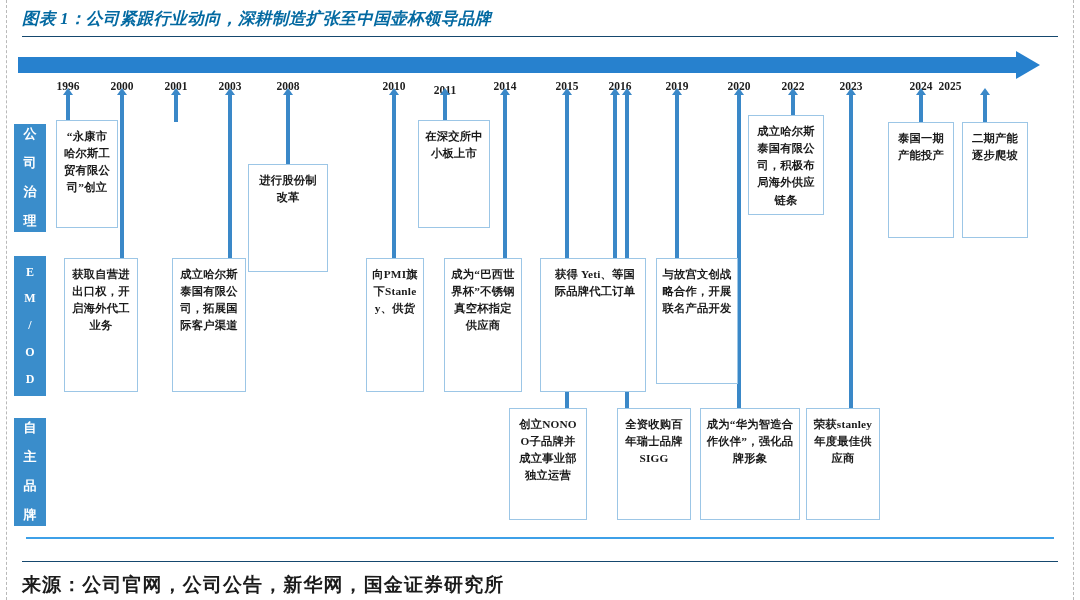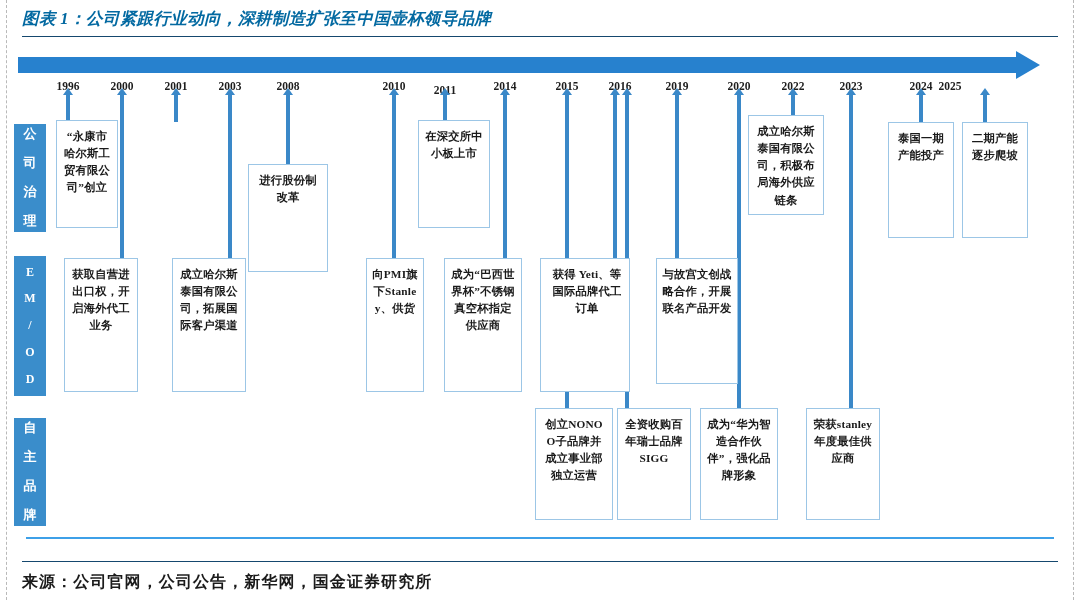--- a/index.html
+++ b/index.html
@@ -33,21 +33,21 @@
   .rule-bottom-blue{
     position:absolute;left:26px;right:26px;top:537px;height:0;
     border-top:2.4px solid #3da0e8;
   }
   .rule-bottom-dark{
     position:absolute;left:22px;right:22px;top:561px;height:0;
     border-top:1.6px solid #15486e;
   }
   .source{
     position:absolute;left:22px;top:572px;
-    font-size:16px;font-weight:bold;color:#1b1b1b;letter-spacing:1.1px;
+    font-size:19px;font-weight:bold;color:#1b1b1b;letter-spacing:1.1px;
     white-space:nowrap;
   }
 
   
   .axis{
     position:absolute;left:18px;top:57px;height:16px;width:1022px;
   }
   .axis-bar{
     position:absolute;left:0;top:0;height:16px;
     width:1000px;background:#2781ce;
@@ -234,34 +234,34 @@
   </div>
   <div class="box" style="left:172px;top:258px;width:74px;height:134px;">
     <p>成立哈尔斯泰国有限公司，拓展国际客户渠道</p>
   </div>
   <div class="box" style="left:366px;top:258px;width:58px;height:134px;">
     <p>向PMI旗下Stanley、供货</p>
   </div>
   <div class="box" style="left:444px;top:258px;width:78px;height:134px;">
     <p>成为“巴西世界杯”不锈钢真空杯指定供应商</p>
   </div>
-  <div class="box" style="left:540px;top:258px;width:90px;height:134px;padding-left:9px;">
+  <div class="box" style="left:540px;top:258px;width:106px;height:134px;padding-left:9px;">
     <p>获得 Yeti、等国际品牌代工订单</p>
   </div>
   <div class="box" style="left:656px;top:258px;width:82px;height:126px;">
     <p>与故宫文创战略合作，开展联名产品开发</p>
   </div>
 
-  <div class="box" style="left:535px;top:408px;width:78px;height:112px;">
+  <div class="box" style="left:509px;top:408px;width:78px;height:112px;">
     <p>创立NONOO子品牌并成立事业部独立运营</p>
   </div>
   <div class="box" style="left:617px;top:408px;width:74px;height:112px;">
     <p>全资收购百年瑞士品牌SIGG</p>
   </div>
-  <div class="box" style="left:700px;top:408px;width:78px;height:112px;">
+  <div class="box" style="left:700px;top:408px;width:100px;height:112px;">
     <p>成为“华为智造合作伙伴”，强化品牌形象</p>
   </div>
   <div class="box" style="left:806px;top:408px;width:74px;height:112px;">
     <p>荣获stanley年度最佳供应商</p>
   </div>
 
   <div class="rule-bottom-blue"></div>
   <div class="rule-bottom-dark"></div>
   <div class="source">来源：公司官网，公司公告，新华网，国金证券研究所</div>
 

